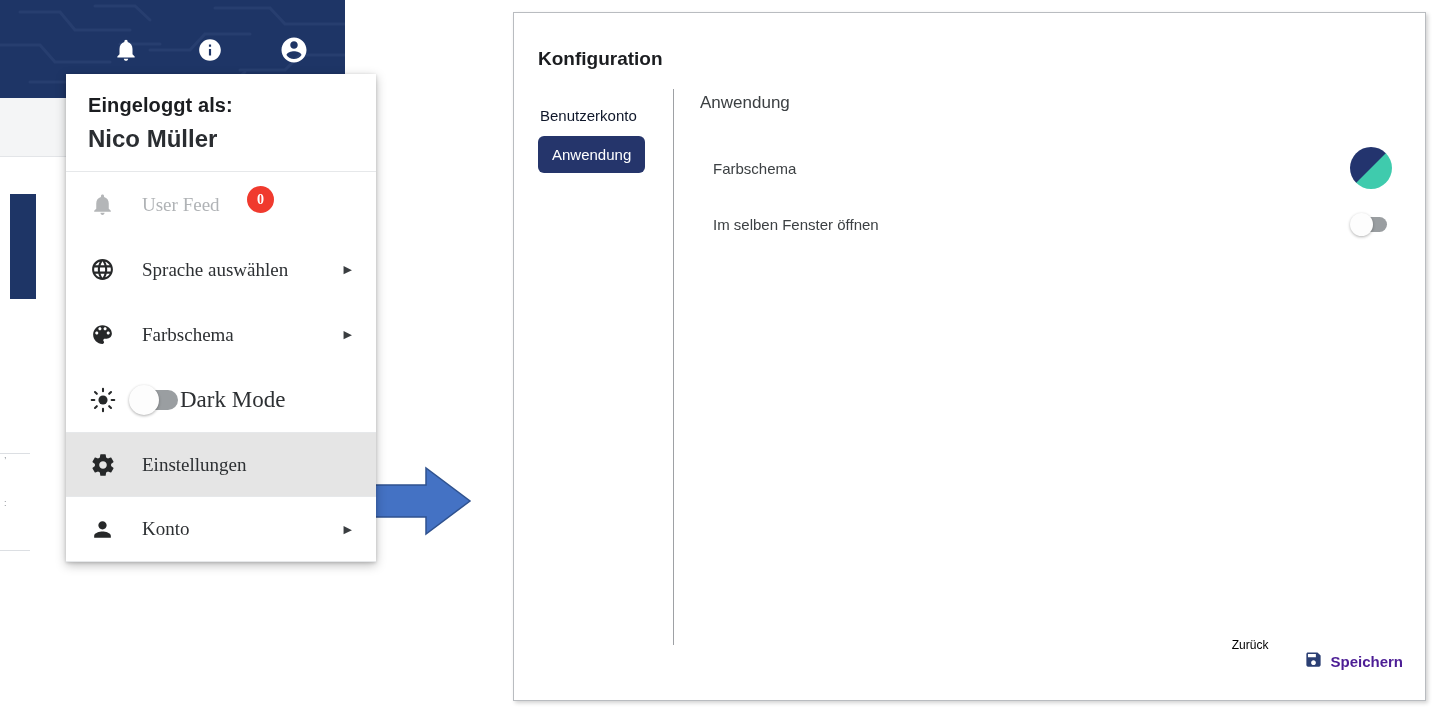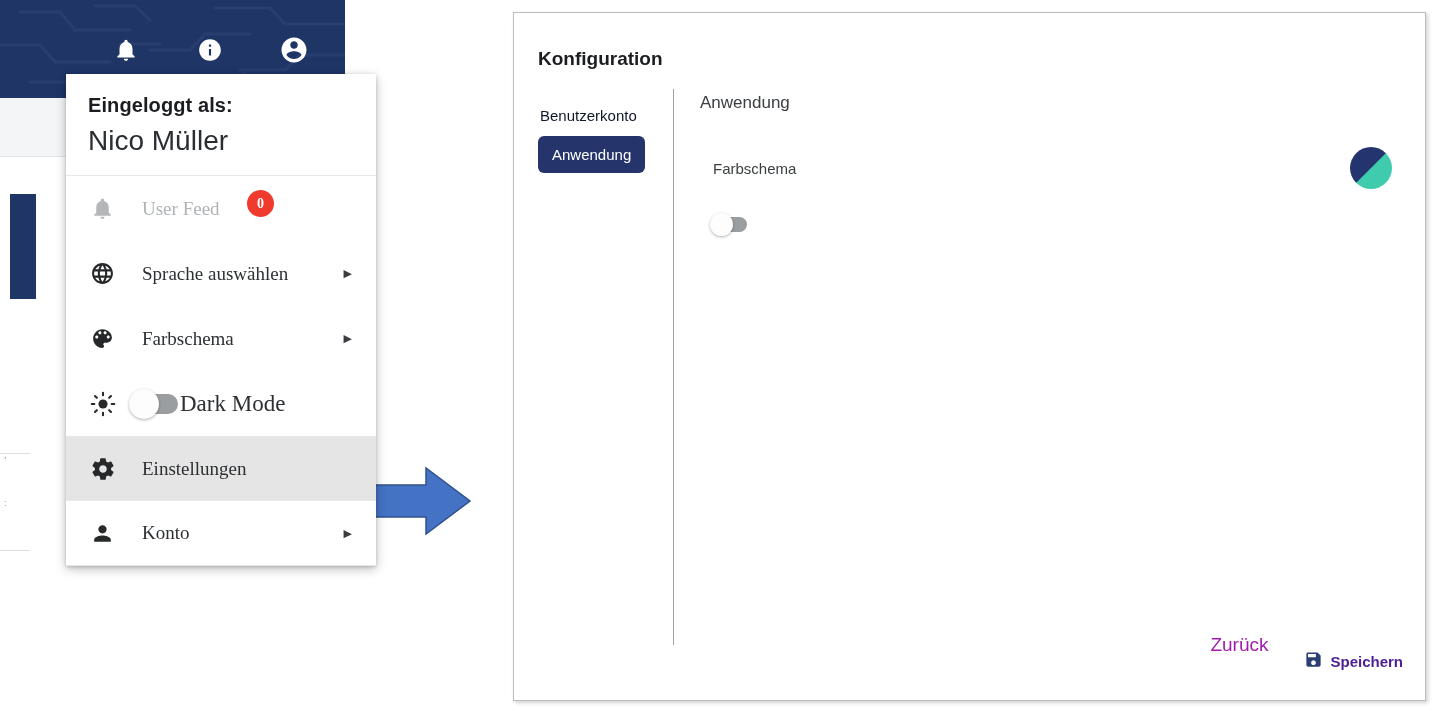--- a/index.html
+++ b/index.html
@@ -101,23 +101,23 @@
     border-bottom: 1px solid #e6e8ea;
   }
   .dd-loggedin {
     font-size: 20px;
     font-weight: bold;
     color: #1b1d20;
     letter-spacing: .1px;
     margin-bottom: 8px;
   }
   .dd-username {
-    font-size: 28px;
+    font-size: 24px;
     color: #2a2d31;
-    font-weight: 400;
+    font-weight: 700;
   }
   .dd-item {
     height: 65px;
     display: flex;
     align-items: center;
     padding: 0 16px 0 24px;
     box-sizing: border-box;
     position: relative;
     font-family: Liberation Serif, serif;
   }
@@ -294,22 +294,22 @@
   }
   .dlg-footer {
     position: absolute;
     right: 22px;
     bottom: 28px;
     display: flex;
     align-items: center;
     gap: 36px;
   }
   .btn-back {
-    font-size: 19px;
-    color: #a21caf;
+    font-size: 12px;
+    color: #000000;
   }
   .btn-save {
     display: flex;
     align-items: center;
     gap: 7px;
     font-size: 15px;
     font-weight: bold;
     color: #4c1d95;
     margin-top: 32px;
   }
@@ -453,20 +453,21 @@
 
   <div class="dlg-content">
     <div class="content-heading">Anwendung</div>
 
     <div class="setting-row">
       <span class="setting-label">Farbschema</span>
       <span class="swatch"></span>
     </div>
 
     <div class="setting-row" style="margin-top:14px;">
+      <span class="setting-label">Im selben Fenster öffnen</span>
       <span class="toggle-sm">
         <span class="knob"></span>
       </span>
     </div>
   </div>
 
   <div class="dlg-footer">
     <div class="btn-back">Zurück</div>
     <div class="btn-save">
       <span>

